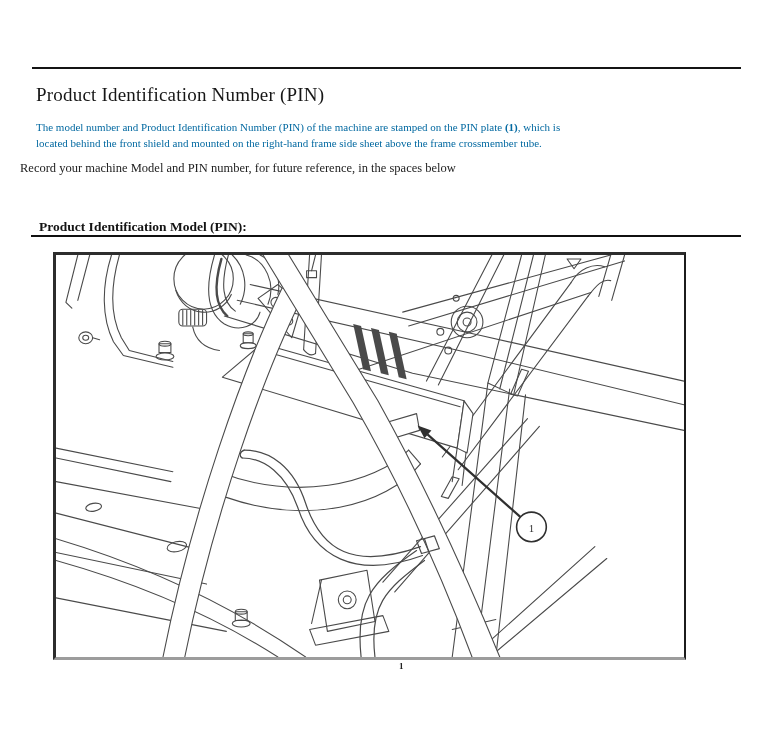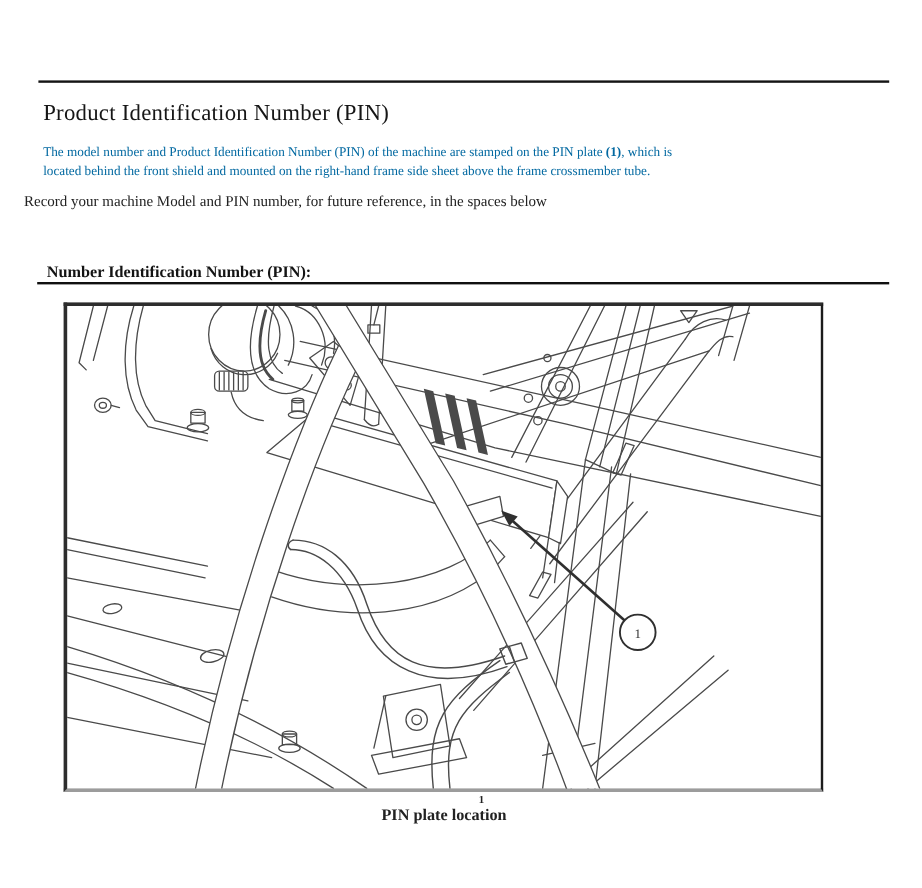--- a/index.html
+++ b/index.html
@@ -49,21 +49,21 @@
   <h1 class="page-title">Product Identification Number (PIN)</h1>
 
   <p class="intro">
     <span class="tline"><span>The model number and Product Identification Number (PIN) of the machine are stamped on the PIN plate </span><b>(1)</b><span>, which is</span></span>
     <span class="tline">located behind the front shield and mounted on the right-hand frame side sheet above the frame crossmember tube.</span>
   </p>
 
   <p class="record">Record your machine Model and PIN number, for future reference, in the spaces below</p>
 
   <div class="field field-2">
-    <span class="flabel">Number Identification Number (PIN):</span>
+    <span class="flabel">Product Identification Model (PIN):</span>
   </div>
 
   <div class="fig-frame">
     <svg width="628" height="402" viewBox="0 0 634 408" preserveAspectRatio="none">
       <g stroke="#4a4a4a" fill="none" stroke-width="1.1" stroke-linejoin="round" stroke-linecap="round">
 
         <path d="M22,0 L10,48 L16,54"></path>
         <path d="M34,0 L22,46"></path>
 
         <path d="M56,0 C46,32 46,64 58,88 L68,102 L118,114"></path>
@@ -194,15 +194,14 @@
       <g>
         <line x1="375" y1="182" x2="469" y2="266" stroke="#2f2f2f" stroke-width="2.2"></line>
         <polygon points="365,173 379,178 372,186" fill="#2f2f2f"></polygon>
         <circle cx="480" cy="276" r="15" fill="#ffffff" stroke="#2f2f2f" stroke-width="1.6"></circle>
         <text x="480" y="281" text-anchor="middle" font-size="11" fill="#2f2f2f">1</text>
       </g>
     </svg>
   </div>
 
   <span class="fig-marker">1</span>
-  <div class="fig-caption">PIN plate location</div>
 
 </div>
 
 </body></html>

